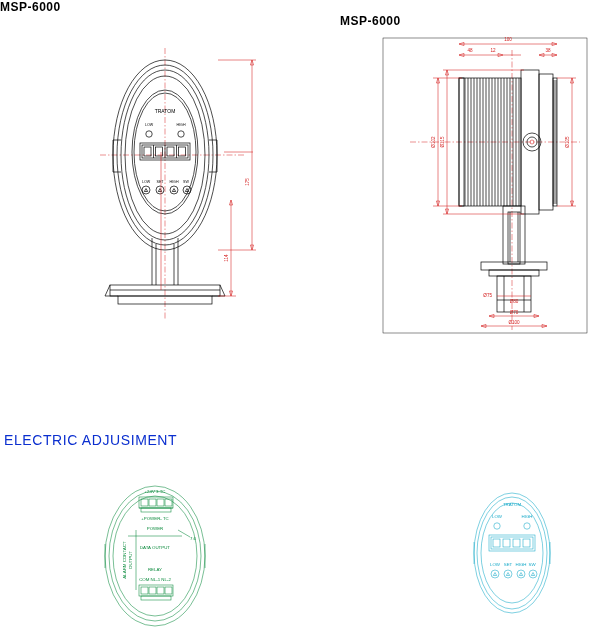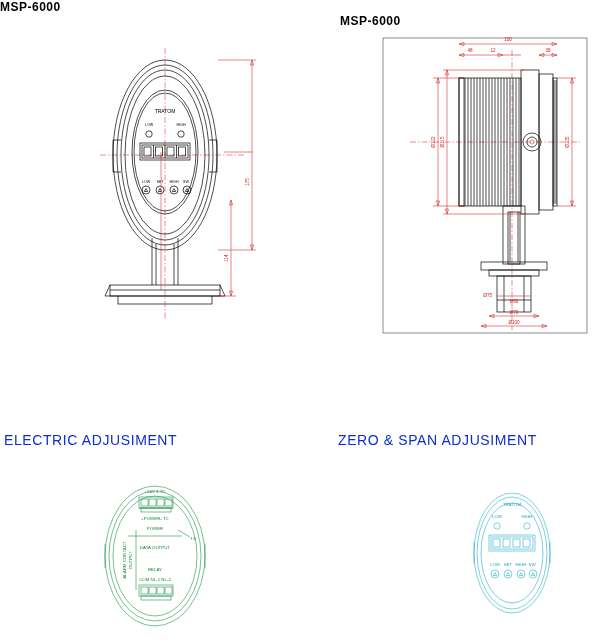--- a/index.html
+++ b/index.html
@@ -55,21 +55,20 @@
   .tiny-txt { font-family: "Liberation Sans", sans-serif; font-size: 3.6px; fill: #000000; }
 </style>
 </head>
 <body>
 
 <div class="page">
 
   <div class="label">MSP-6000</div>
   <div class="label title-msp-right">MSP-6000</div>
   <div class="section-title title-electric">ELECTRIC ADJUSIMENT</div>
-  <div class="section-title title-zero">ZERO &amp; SPAN ADJUSIMENT</div>
 
   <svg width="603" height="644">
 
     <line class="redc" x1="165" y1="48" x2="165" y2="320"></line>
     <line class="redc" x1="100" y1="155" x2="245" y2="155"></line>
 
     <ellipse class="blk" cx="165" cy="155" rx="52" ry="95"></ellipse>
     <ellipse class="blk" cx="165" cy="155" rx="48" ry="90"></ellipse>
     <ellipse class="blk" cx="165" cy="155" rx="44" ry="85"></ellipse>
     <ellipse class="blk" cx="165" cy="155" rx="40" ry="79"></ellipse>

